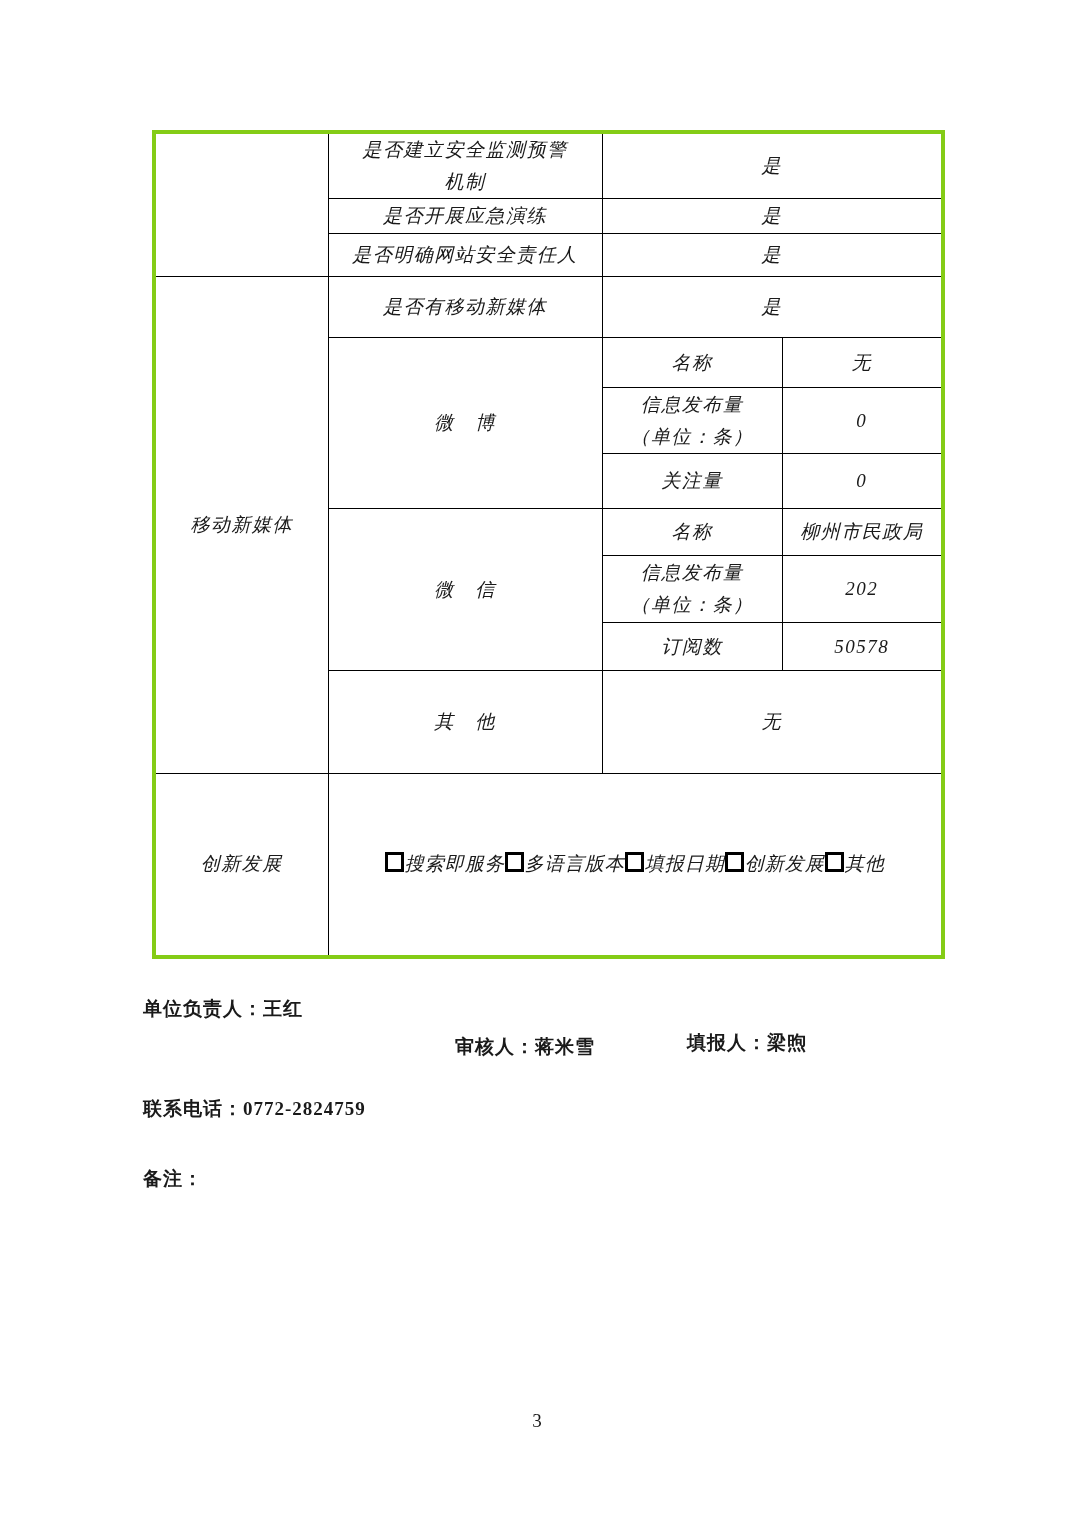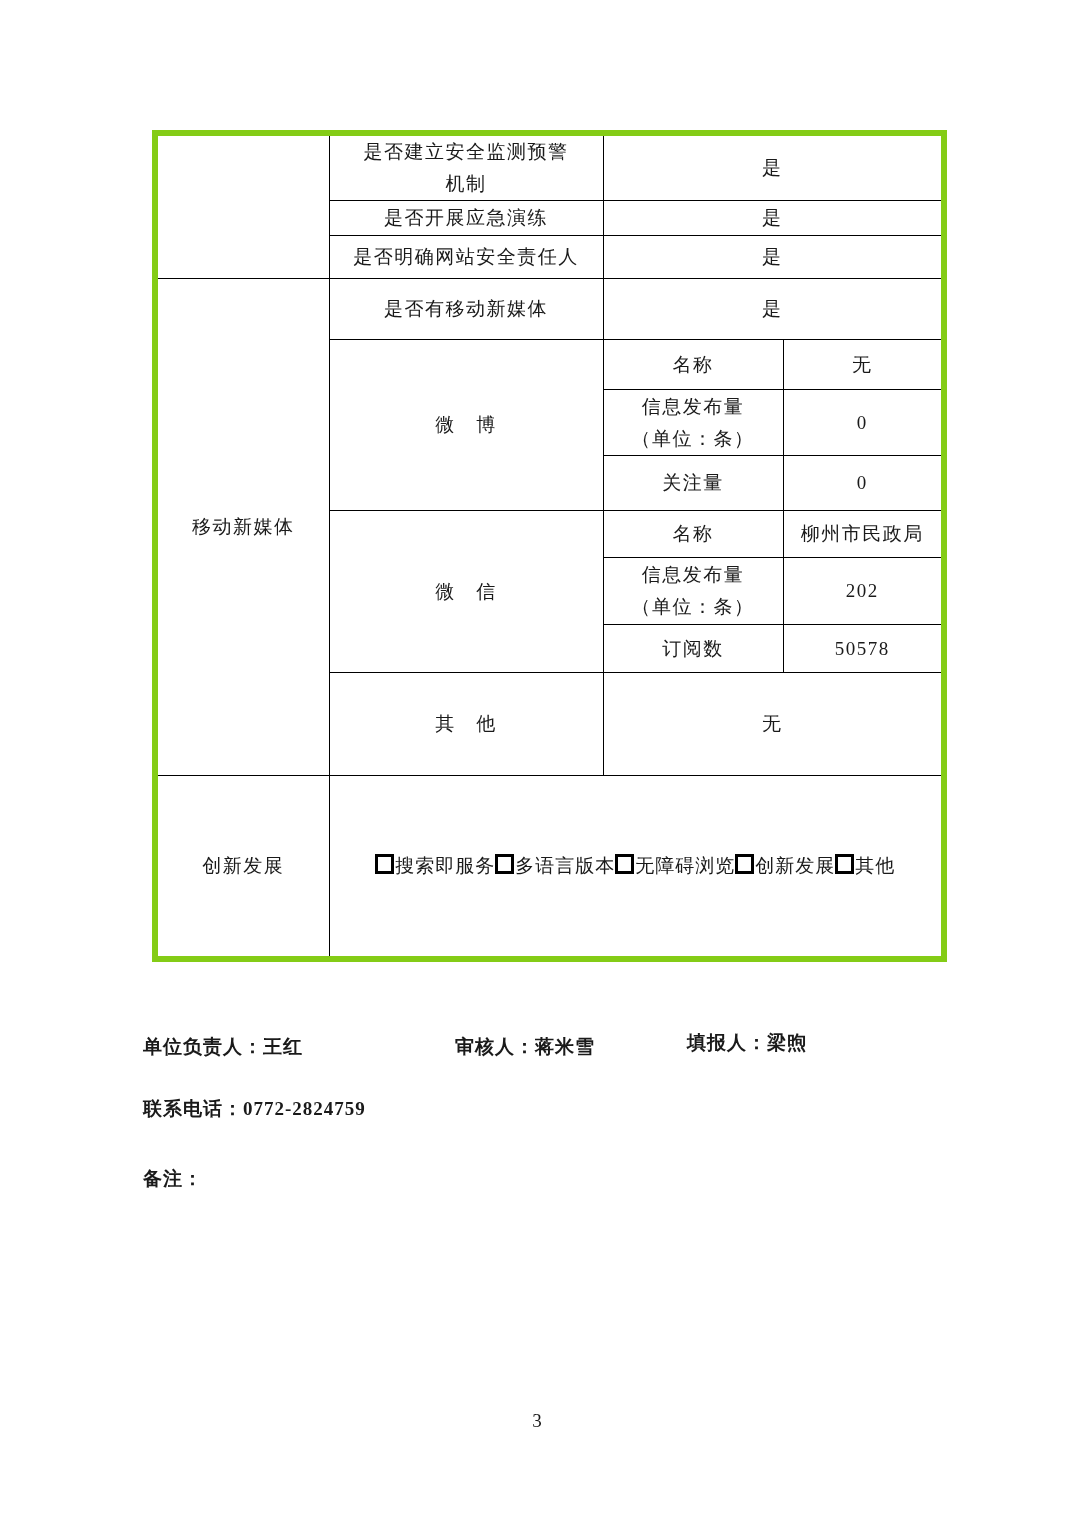--- a/index.html
+++ b/index.html
@@ -9,21 +9,22 @@
     background:#ffffff;
     font-family:"Liberation Serif","DejaVu Serif",serif;
     color:#1a1a1a;
     overflow:hidden;
   }
   table.report{
     position:absolute;left:152px;top:130px;
     width:789px;
     border-collapse:collapse;
     table-layout:fixed;
-    border:6px solid #84cc16;
+    border:4px solid #84cc16;
+    font-style:italic;
   }
   table.report td{
     border:1px solid #000;
     text-align:center;
     vertical-align:middle;
     font-size:19px;
     letter-spacing:1.5px;
     padding:0 4px;
     overflow:hidden;
   }
@@ -121,28 +122,28 @@
     </tr>
     <tr style="height:103px">
       <td>其　他</td>
       <td colspan="2">无</td>
     </tr>
 
     <tr style="height:183px">
       <td>创新发展</td>
       <td colspan="3">
         <div class="cb-line">
-          <span class="cb-item"><span class="cb"></span><span>搜索即服务</span></span><span class="cb-item"><span class="cb"></span><span>多语言版本</span></span><span class="cb-item"><span class="cb"></span><span>无障碍浏览</span></span><span class="cb-item"><span class="cb"></span><span>创新发展</span></span><span class="cb-item"><span class="cb"></span><span>其他</span></span>
+          <span class="cb-item"><span class="cb"></span><span>搜索即服务</span></span><span class="cb-item"><span class="cb"></span><span>多语言版本</span></span><span class="cb-item"><span class="cb"></span><span>填报日期</span></span><span class="cb-item"><span class="cb"></span><span>创新发展</span></span><span class="cb-item"><span class="cb"></span><span>其他</span></span>
         </div>
       </td>
     </tr>
   </tbody>
     </table>
 
-  <div class="footer-item" style="left:143px;top:1034px">
+  <div class="footer-item" style="left:143px;top:996px">
     <span>单位负责人：</span><span>王红</span>
   </div>
   <div class="footer-item" style="left:455px;top:1034px">
     <span>审核人：</span><span>蒋米雪</span>
   </div>
   <div class="footer-item" style="left:687px;top:1030px">
     <span>填报人：</span><span>梁煦</span>
   </div>
   <div class="footer-item" style="left:143px;top:1096px">
     <span>联系电话：</span><span>0772-2824759</span>

